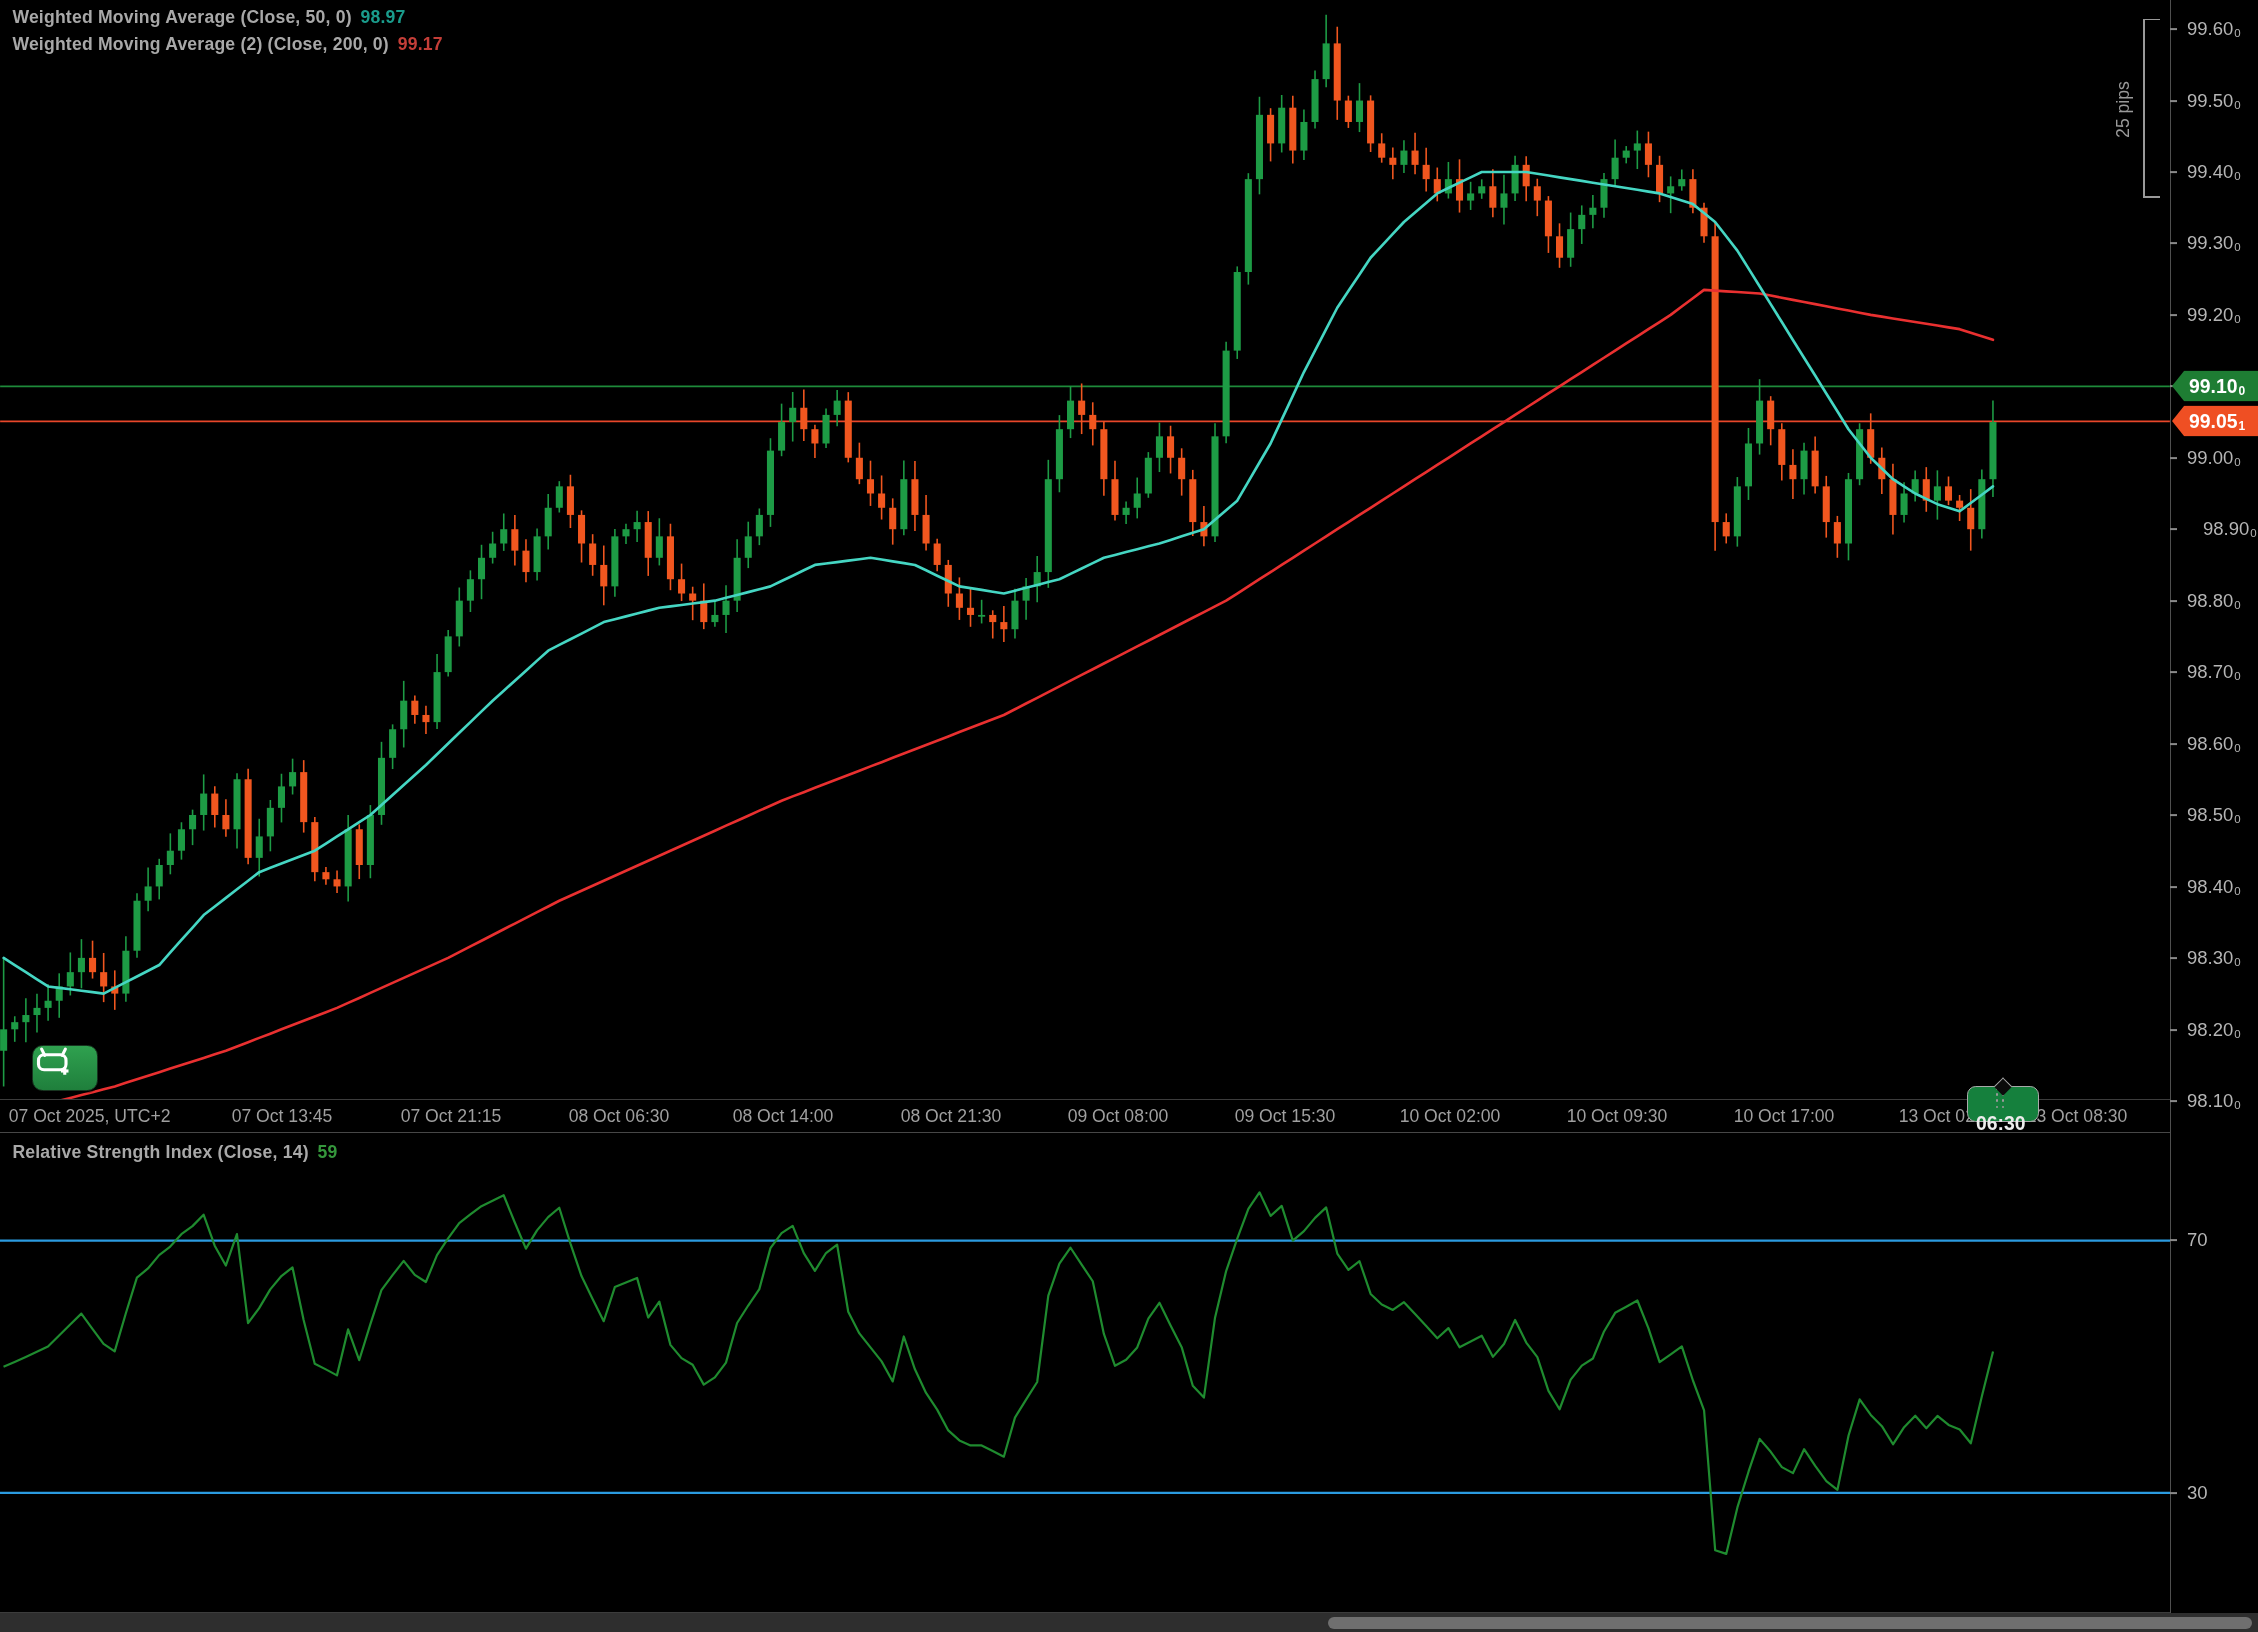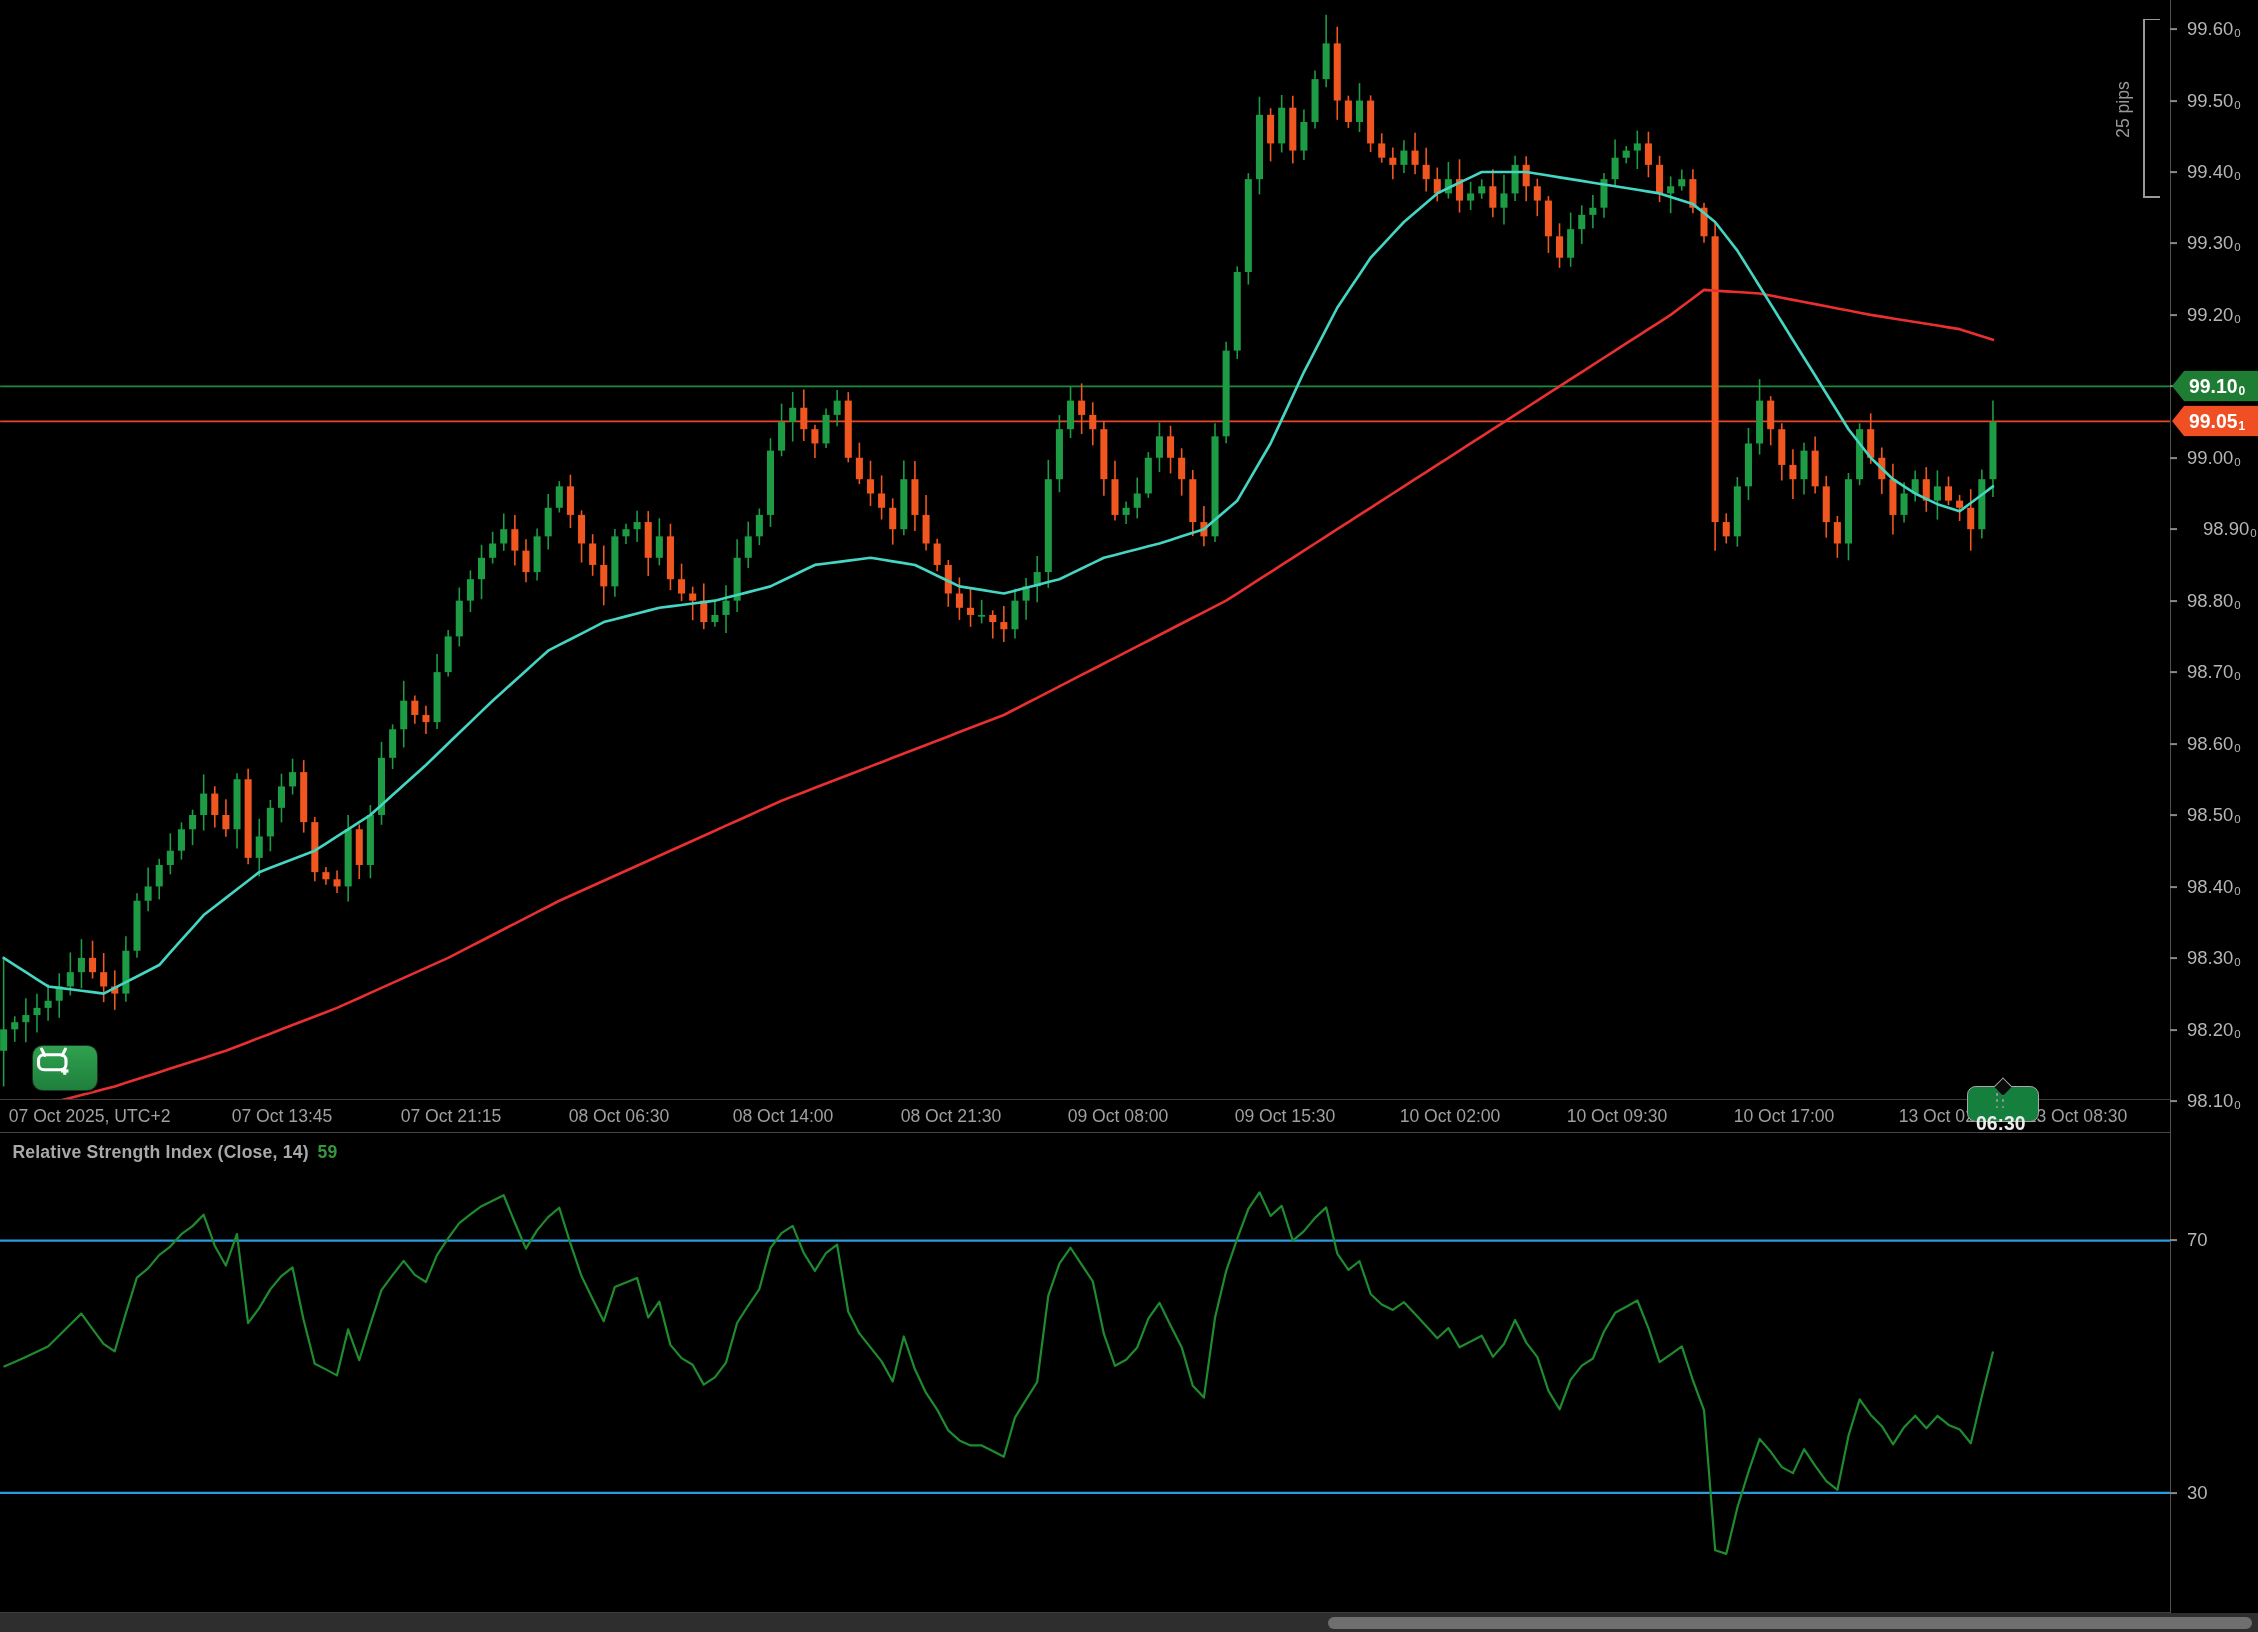--- a/index.html
+++ b/index.html
@@ -404,20 +404,28 @@
       <line x1="2234.2" y1="554.554877077393" x2="2234.2" y2="624.2999999999918" stroke="#f0561f" stroke-width="1.8"></line>
       <rect x="2230.2" y="575.6999999999898" width="8" height="24.300000000000978" fill="#f0561f"></rect>
       <line x1="2246.7999999999997" y1="532.3947957873993" x2="2246.7999999999997" y2="610.5708986025272" stroke="#1d9b45" stroke-width="1.8"></line>
       <rect x="2242.7999999999997" y="543.2999999999963" width="8" height="56.699999999994475" fill="#1d9b45"></rect>
       <line x1="2259.4" y1="454.19999999999675" x2="2259.4" y2="563.4397226652018" stroke="#1d9b45" stroke-width="1.8"></line>
       <rect x="2255.4" y="478.4999999999977" width="8" height="64.79999999999859" fill="#1d9b45"></rect>
       <polyline points="4,1264.2 16.6,1261.0 29.2,1257.7 41.8,1254.5 54.4,1251.2 67,1248.0 79.6,1244.8 92.2,1241.5 104.8,1238.3 117.39999999999999,1235.0 130,1231.8 142.6,1227.7 155.2,1223.7 167.79999999999998,1219.6 180.4,1215.6 193,1211.5 205.6,1207.5 218.2,1203.4 230.79999999999998,1199.4 243.4,1195.3 256,1191.3 268.59999999999997,1186.4 281.2,1181.6 293.8,1176.7 306.4,1171.9 319,1167.0 331.59999999999997,1162.1 344.2,1157.3 356.8,1152.4 369.4,1147.6 382,1142.7 394.59999999999997,1137.0 407.2,1131.4 419.8,1125.7 432.4,1120.0 445,1114.3 457.59999999999997,1108.7 470.2,1103.0 482.8,1097.3 495.4,1091.7 508,1086.0 520.6,1079.5 533.1999999999999,1073.0 545.8,1066.6 558.4,1060.1 571,1053.6 583.6,1047.1 596.1999999999999,1040.6 608.8,1034.2 621.4,1027.7 634,1021.2 646.6,1015.5 659.1999999999999,1009.9 671.8,1004.2 684.4,998.5 697,992.9 709.6,987.2 722.1999999999999,981.5 734.8,975.8 747.4,970.2 760,964.5 772.6,958.8 785.1999999999999,953.2 797.8,947.5 810.4,941.8 823,936.1 835.6,930.5 848.1999999999999,924.8 860.8,919.1 873.4,913.5 886,907.8 898.6,902.9 911.1999999999999,898.1 923.8,893.2 936.4,888.4 949,883.5 961.6,878.6 974.1999999999999,873.8 986.8,868.9 999.4,864.1 1012,859.2 1024.6,854.3 1037.2,849.5 1049.8,844.6 1062.3999999999999,839.8 1075,834.9 1087.6,830.0 1100.2,825.2 1112.8,820.3 1125.3999999999999,815.5 1138,810.6 1150.6,804.1 1163.2,797.6 1175.8,791.2 1188.3999999999999,784.7 1201,778.2 1213.6,771.7 1226.2,765.2 1238.8,758.8 1251.3999999999999,752.3 1264,745.8 1276.6,739.3 1289.2,732.8 1301.8,726.4 1314.3999999999999,719.9 1327,713.4 1339.6,706.9 1352.2,700.4 1364.8,694.0 1377.3999999999999,687.5 1390,681.0 1402.6,672.9 1415.2,664.8 1427.8,656.7 1440.3999999999999,648.6 1453,640.5 1465.6,632.4 1478.2,624.3 1490.8,616.2 1503.3999999999999,608.1 1516,600.0 1528.6,591.9 1541.2,583.8 1553.8,575.7 1566.3999999999999,567.6 1579,559.5 1591.6,551.4 1604.2,543.3 1616.8,535.2 1629.3999999999999,527.1 1642,519.0 1654.6,510.9 1667.2,502.8 1679.8,494.7 1692.3999999999999,486.6 1705,478.5 1717.6,470.4 1730.2,462.3 1742.8,454.2 1755.3999999999999,446.1 1768,438.0 1780.6,429.9 1793.2,421.8 1805.8,413.7 1818.3999999999999,405.6 1831,397.5 1843.6,389.4 1856.2,381.3 1868.8,373.2 1881.3999999999999,365.1 1894,357.0 1906.6,347.5 1919.2,338.1 1931.8,328.6 1944.3999999999999,329.5 1957,330.3 1969.6,331.1 1982.2,331.9 1994.8,332.7 2007.3999999999999,335.1 2020,337.6 2032.6,340.0 2045.2,342.4 2057.7999999999997,344.8 2070.4,347.3 2083,349.7 2095.6,352.1 2108.2,354.6 2120.7999999999997,357.0 2133.4,359.0 2146,361.1 2158.6,363.1 2171.2,365.1 2183.7999999999997,367.1 2196.4,369.1 2209,371.2 2221.6,373.2 2234.2,377.2 2246.7999999999997,381.3 2259.4,385.3" fill="none" stroke="#e93030" stroke-width="3" stroke-linejoin="round" stroke-linecap="round"></polyline>
       <polyline points="4,1086.0 16.6,1094.1 29.2,1102.2 41.8,1110.3 54.4,1118.4 67,1120.0 79.6,1121.6 92.2,1123.3 104.8,1124.9 117.39999999999999,1126.5 130,1120.0 142.6,1113.5 155.2,1107.1 167.79999999999998,1100.6 180.4,1094.1 193,1079.9 205.6,1065.7 218.2,1051.6 230.79999999999998,1037.4 243.4,1027.7 256,1018.0 268.59999999999997,1008.2 281.2,998.5 293.8,988.8 306.4,983.9 319,979.1 331.59999999999997,974.2 344.2,969.4 356.8,964.5 369.4,956.4 382,948.3 394.59999999999997,940.2 407.2,932.1 419.8,924.0 432.4,912.7 445,901.3 457.59999999999997,890.0 470.2,878.6 482.8,867.3 495.4,855.2 508,843.0 520.6,830.8 533.1999999999999,818.7 545.8,806.5 558.4,794.4 571,783.1 583.6,771.7 596.1999999999999,760.4 608.8,749.0 621.4,737.7 634,731.2 646.6,724.7 659.1999999999999,718.3 671.8,711.8 684.4,705.3 697,702.1 709.6,698.8 722.1999999999999,695.6 734.8,692.3 747.4,689.1 760,687.5 772.6,685.9 785.1999999999999,684.2 797.8,682.6 810.4,681.0 823,677.8 835.6,674.5 848.1999999999999,671.3 860.8,668.0 873.4,664.8 886,658.7 898.6,652.7 911.1999999999999,646.6 923.8,640.5 936.4,638.9 949,637.3 961.6,635.6 974.1999999999999,634.0 986.8,632.4 999.4,634.4 1012,636.5 1024.6,638.5 1037.2,640.5 1049.8,646.6 1062.3999999999999,652.7 1075,658.7 1087.6,664.8 1100.2,666.8 1112.8,668.8 1125.3999999999999,670.9 1138,672.9 1150.6,669.7 1163.2,666.4 1175.8,663.2 1188.3999999999999,659.9 1201,656.7 1213.6,650.6 1226.2,644.5 1238.8,638.5 1251.3999999999999,632.4 1264,629.2 1276.6,625.9 1289.2,622.7 1301.8,619.4 1314.3999999999999,616.2 1327,612.2 1339.6,608.1 1352.2,604.0 1364.8,600.0 1377.3999999999999,589.2 1390,578.4 1402.6,567.6 1415.2,546.0 1427.8,524.4 1440.3999999999999,502.8 1453,475.8 1465.6,448.8 1478.2,421.8 1490.8,397.5 1503.3999999999999,373.2 1516,348.9 1528.6,330.0 1541.2,311.1 1553.8,292.2 1566.3999999999999,278.7 1579,265.2 1591.6,251.7 1604.2,240.9 1616.8,230.1 1629.3999999999999,219.3 1642,213.2 1654.6,207.1 1667.2,201.1 1679.8,195.0 1692.3999999999999,195.0 1705,195.0 1717.6,195.0 1730.2,195.0 1742.8,197.0 1755.3999999999999,199.0 1768,201.1 1780.6,203.1 1793.2,205.1 1805.8,207.2 1818.3999999999999,209.2 1831,211.2 1843.6,213.2 1856.2,215.2 1868.8,217.3 1881.3999999999999,219.3 1894,223.3 1906.6,227.4 1919.2,231.4 1931.8,241.6 1944.3999999999999,251.7 1957,267.9 1969.6,284.1 1982.2,304.3 1994.8,324.6 2007.3999999999999,344.8 2020,365.1 2032.6,385.4 2045.2,405.6 2057.7999999999997,425.8 2070.4,446.1 2083,466.3 2095.6,486.6 2108.2,502.8 2120.7999999999997,519.0 2133.4,531.1 2146,543.3 2158.6,551.4 2171.2,559.5 2183.7999999999997,565.6 2196.4,571.6 2209,575.7 2221.6,579.7 2234.2,570.3 2246.7999999999997,560.9 2259.4,551.4" fill="none" stroke="#45d6c3" stroke-width="3" stroke-linejoin="round" stroke-linecap="round"></polyline>
     </svg>
 
+  <div class="legend">
+    <div class="legend-row">
+      <span>Weighted Moving Average (Close, 50, 0)</span><span class="legend-val" id="wma50-val" style="color: rgb(26, 156, 140);">98.97</span>
+    </div>
+    <div class="legend-row">
+      <span>Weighted Moving Average (2) (Close, 200, 0)</span><span class="legend-val" id="wma200-val" style="color: rgb(196, 62, 56);">99.17</span>
+    </div>
+  </div>
 
   <div class="pips-bracket">
     <div class="pips-line" style="left:2143px;top:18.5px;width:1.8px;height:179px;"></div>
     <div class="pips-line" style="left:2143px;top:18.5px;width:17px;height:1.8px;"></div>
     <div class="pips-line" style="left:2143px;top:196px;width:17px;height:1.8px;"></div>
     <div class="pips-text" style="left:2079px;top:99px;width:88px;text-align:center;">25 pips</div>
   </div>
 
   <div class="axis-col"></div>
   <div id="price-labels">

